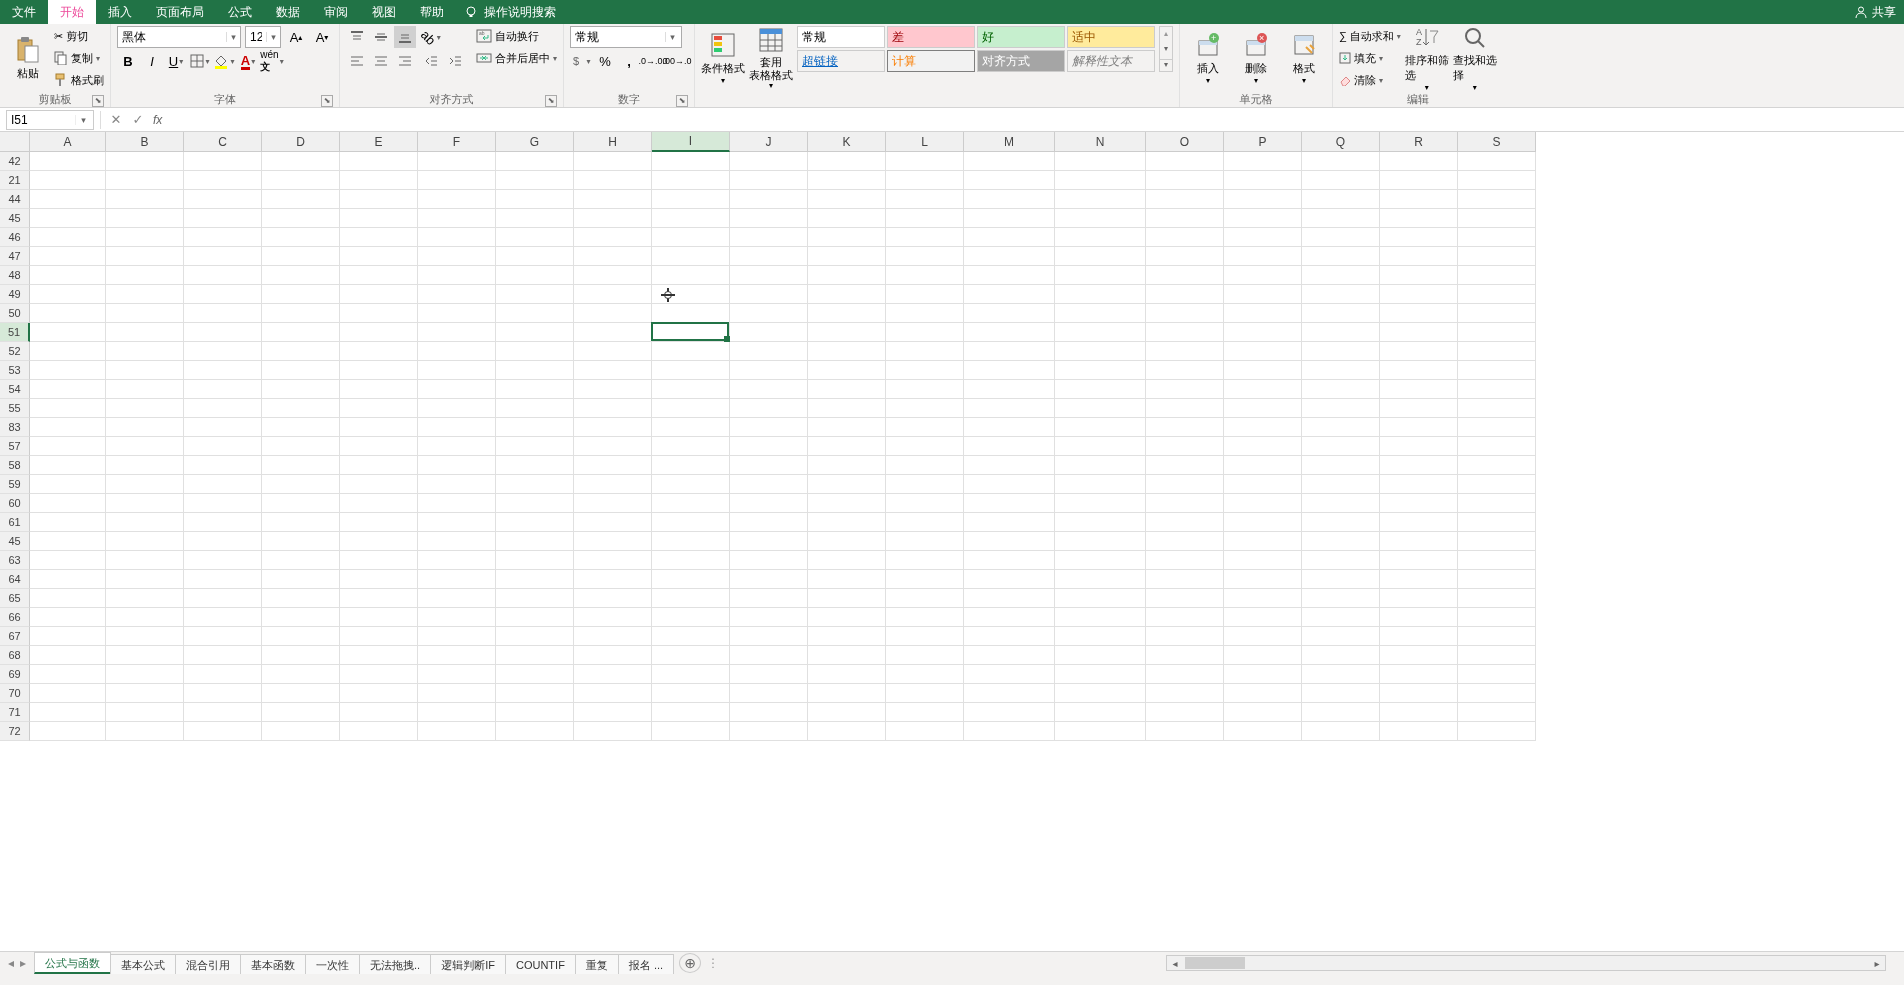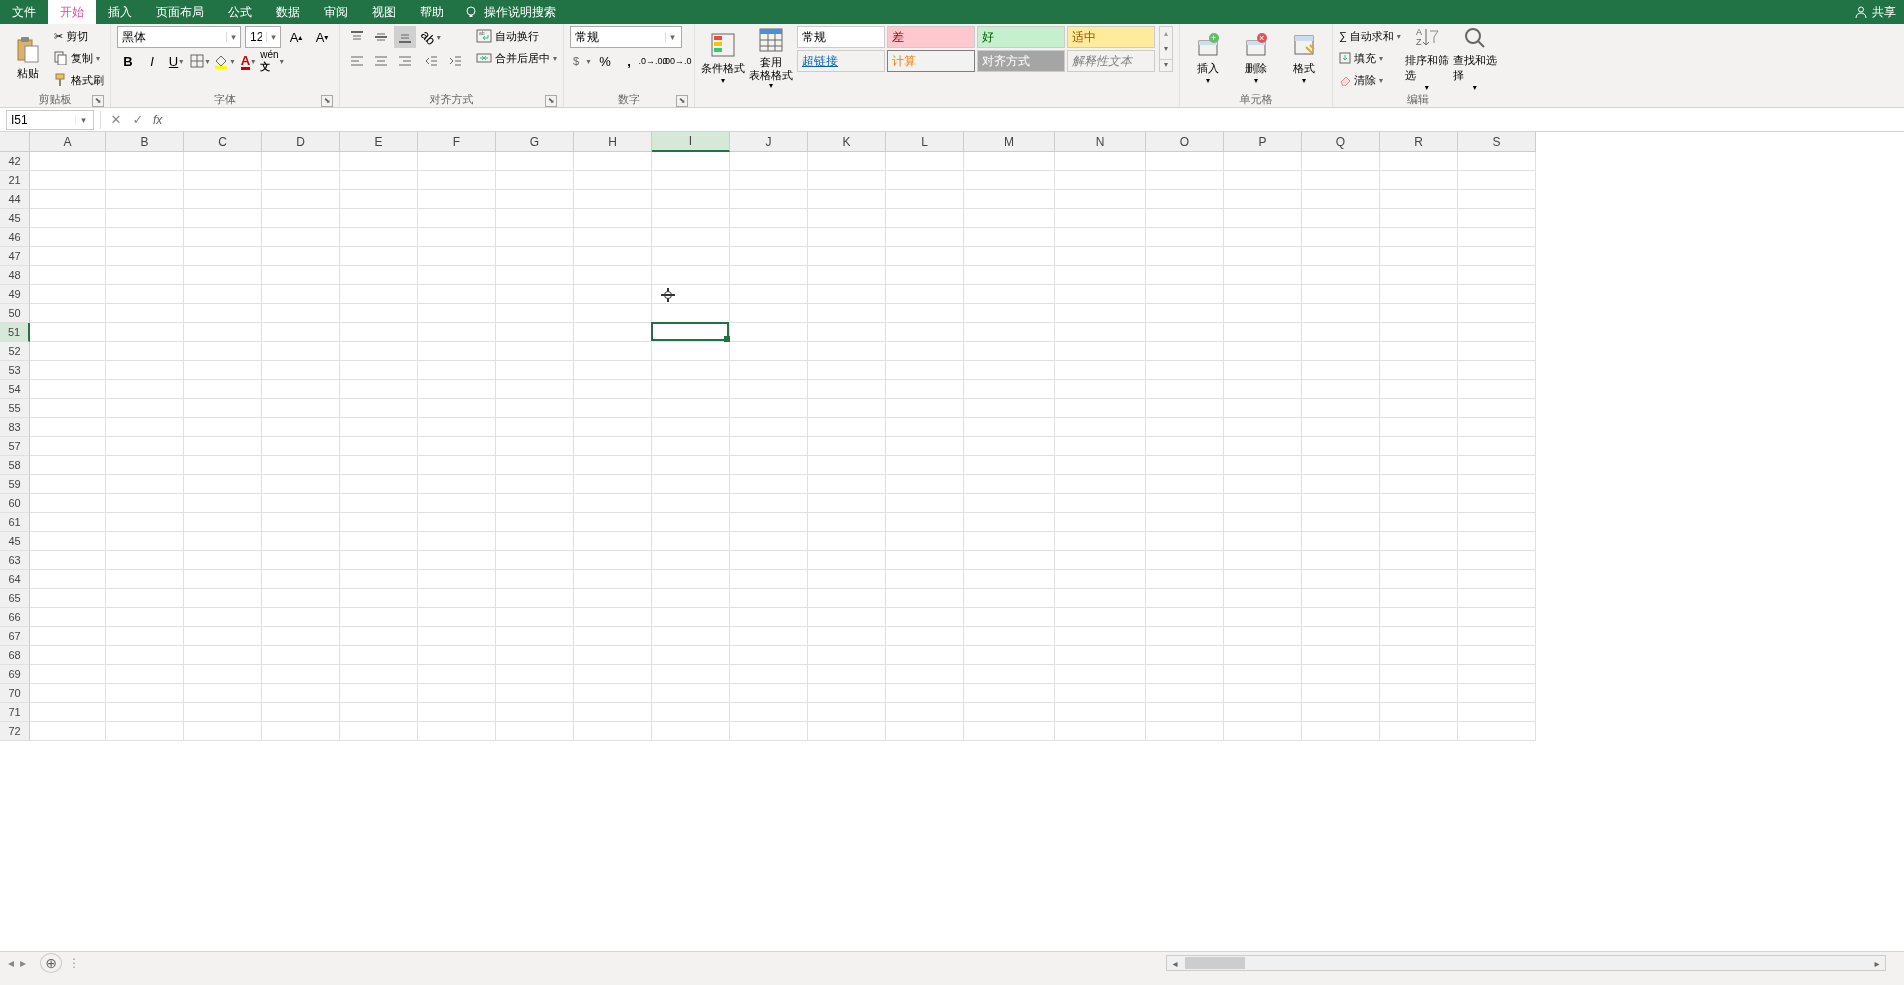--- a/index.html
+++ b/index.html
@@ -1201,20 +1201,32 @@
   <div class="cursor-cross" id="cursor" style="left: 661px; top: 156px;">
       <div class="ring"></div>
     </div>
 </div>
 
 <div class="sheet-bar">
   <div class="sheet-nav">
     <span>◂</span>
     <span>▸</span>
   </div>
+  <div class="sheet-tabs" id="sheet-tabs">
+      <div class="sheet-tab active">公式与函数</div>
+      <div class="sheet-tab">基本公式</div>
+      <div class="sheet-tab">混合引用</div>
+      <div class="sheet-tab">基本函数</div>
+      <div class="sheet-tab">一次性</div>
+      <div class="sheet-tab">无法拖拽..</div>
+      <div class="sheet-tab">逻辑判断IF</div>
+      <div class="sheet-tab">COUNTIF</div>
+      <div class="sheet-tab">重复</div>
+      <div class="sheet-tab">报名 ...</div>
+    </div>
   <span class="add-sheet">⊕</span>
   <span style="margin-left:6px;color:#999">⋮</span>
   <div class="hscroll">
     <span class="arrow">◂</span>
     <div class="thumb"></div>
     <div style="flex:1"></div>
     <span class="arrow">▸</span>
   </div>
 </div>
 

